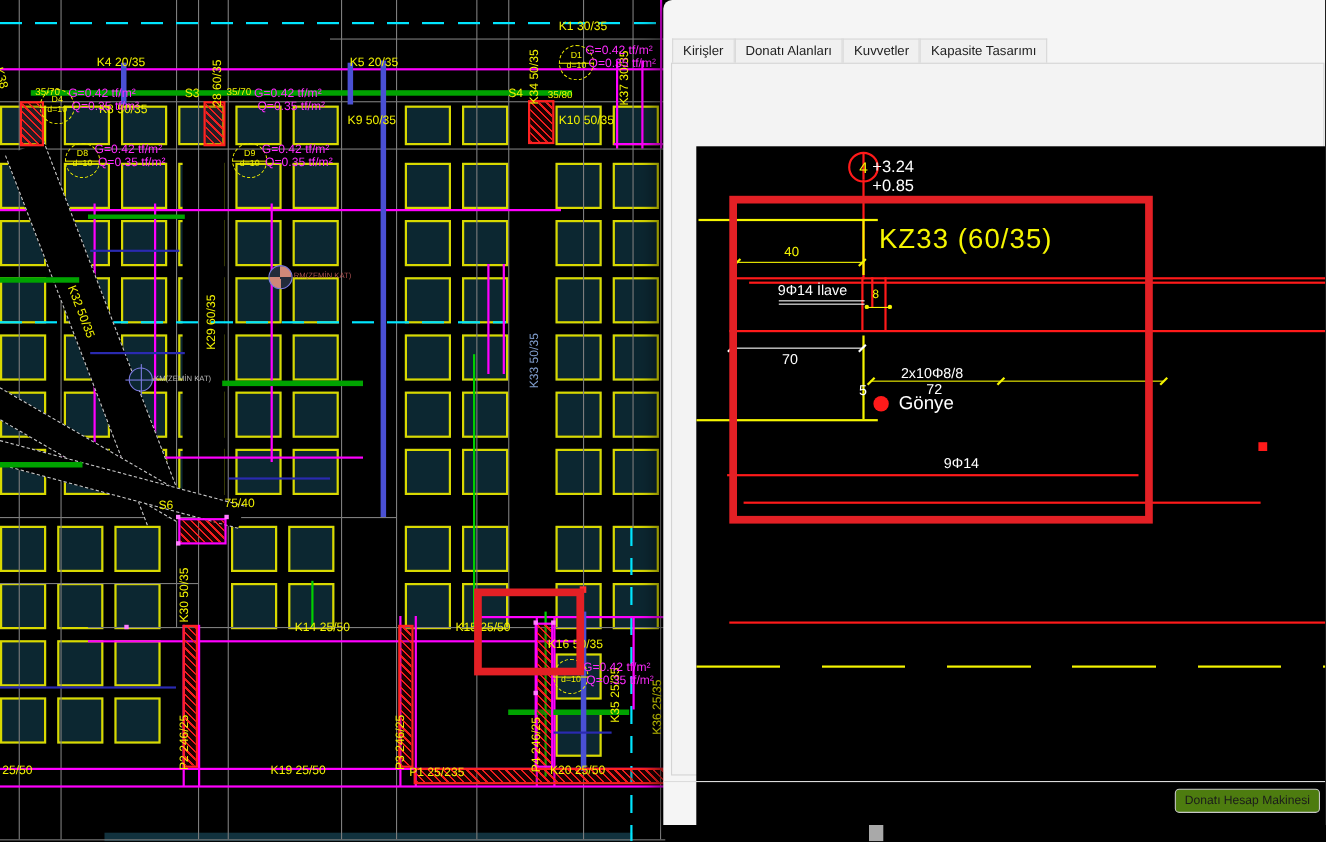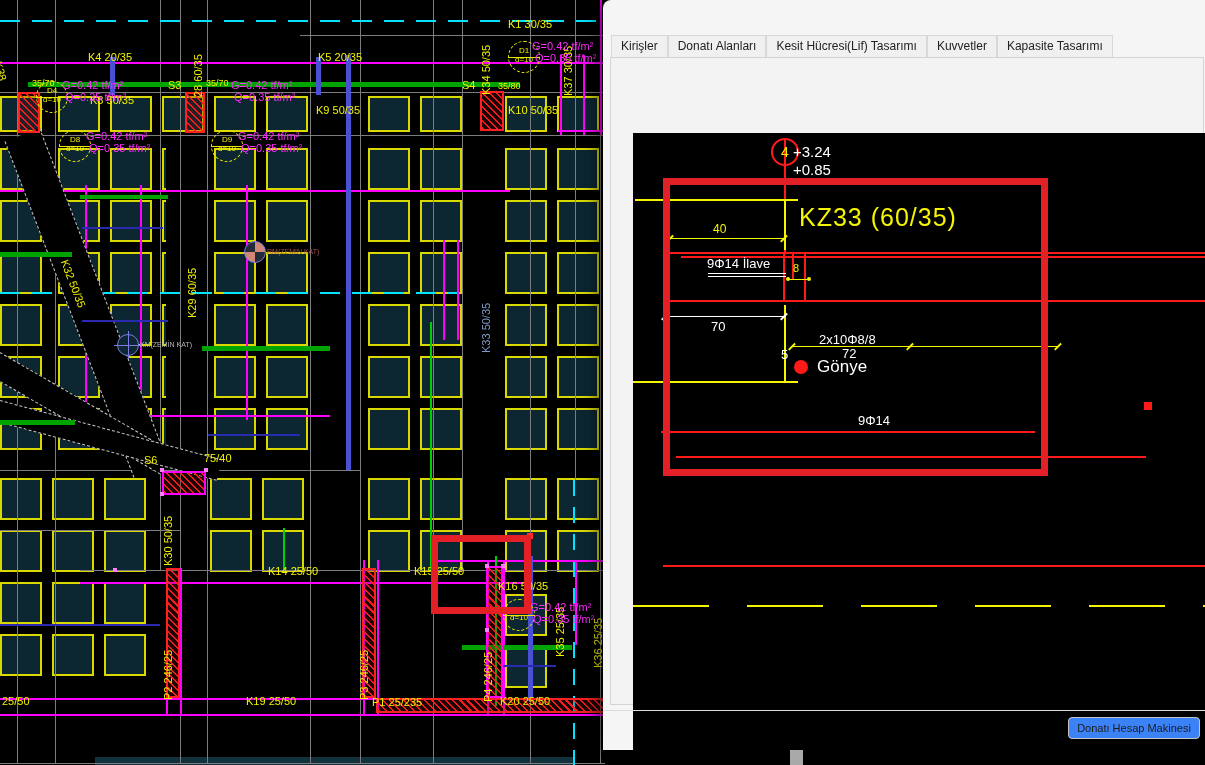--- a/index.html
+++ b/index.html
@@ -53,21 +53,21 @@
   #axis-bubble{position:absolute;left:138px;top:5px;width:28px;height:28px;border:2px solid #ff1a1a;
                border-radius:50%;box-sizing:border-box;text-align:center;z-index:3;}
   #axis-bubble span{color:#f5f500;font-size:14px;line-height:24px;}
   #detail-redbox{position:absolute;left:30px;top:45px;width:385px;height:298px;border:7px solid #e32025;
                  box-sizing:border-box;z-index:5;}
   #gonye-dot{position:absolute;left:161px;top:227px;width:14px;height:14px;border-radius:50%;background:#ff1a1a;z-index:3;}
   #red-grip{position:absolute;left:511px;top:269px;width:8px;height:8px;background:#ff1a1a;z-index:3;}
   #ydash{position:absolute;left:0;top:472px;width:580px;height:2px;z-index:2;
          background:repeating-linear-gradient(90deg,#f5f500 0 76px,transparent 76px 114px);}
   #footer-divider{position:absolute;left:0;top:710px;width:602px;height:1px;background:#dcdcdc;}
-  #calc-btn{position:absolute;left:465px;top:717px;width:132px;height:22px;background:#3b82f6;
+  #calc-btn{position:absolute;left:465px;top:717px;width:132px;height:22px;background:#4d7c0f;
             border:1px solid #c6c6c6;border-radius:4px;font-size:11px;color:#1b1b1b;
             font-family:"Liberation Sans",sans-serif;}
   #scroll-nub{position:absolute;left:790px;top:750px;width:13px;height:15px;background:#a9a9a9;z-index:25;}
   #teal-strip{position:absolute;left:95px;top:757px;width:480px;height:8px;background:#12323e;z-index:3;}
 </style>
 </head>
 <body>
 
 <div id="root">
 
@@ -327,21 +327,20 @@
       <div class="grip" style="left: 485px; top: 628px; width: 4px; height: 4px;"></div>
       <div class="grip" style="left: 113px; top: 568px; width: 4px; height: 4px;"></div>
       <div class="grip" style="left: 527px; top: 533px; width: 6px; height: 6px; background: rgb(255, 48, 48);"></div>
       <div class="abs" id="plan-redbox" style="left: 431px; top: 535px; width: 100px; height: 79px;"></div>
     </div>
 
   <div id="dialog">
     <div id="tabs">
         <div class="tab">Kirişler</div>
         <div class="tab">Donatı Alanları</div>
-        <div class="tab">Kesit Hücresi(Lif) Tasarımı</div>
         <div class="tab">Kuvvetler</div>
         <div class="tab">Kapasite Tasarımı</div>
       </div>
     <div id="tabpage">
       <div id="detail-canvas">
         <div id="axis-bubble">
           <span>4</span>
         </div>
         <div class="dtxt" id="elev1" style="left:160px;top:10px;">+3.24</div>
         <div class="dtxt" id="elev2" style="left:160px;top:28px;">+0.85</div>

